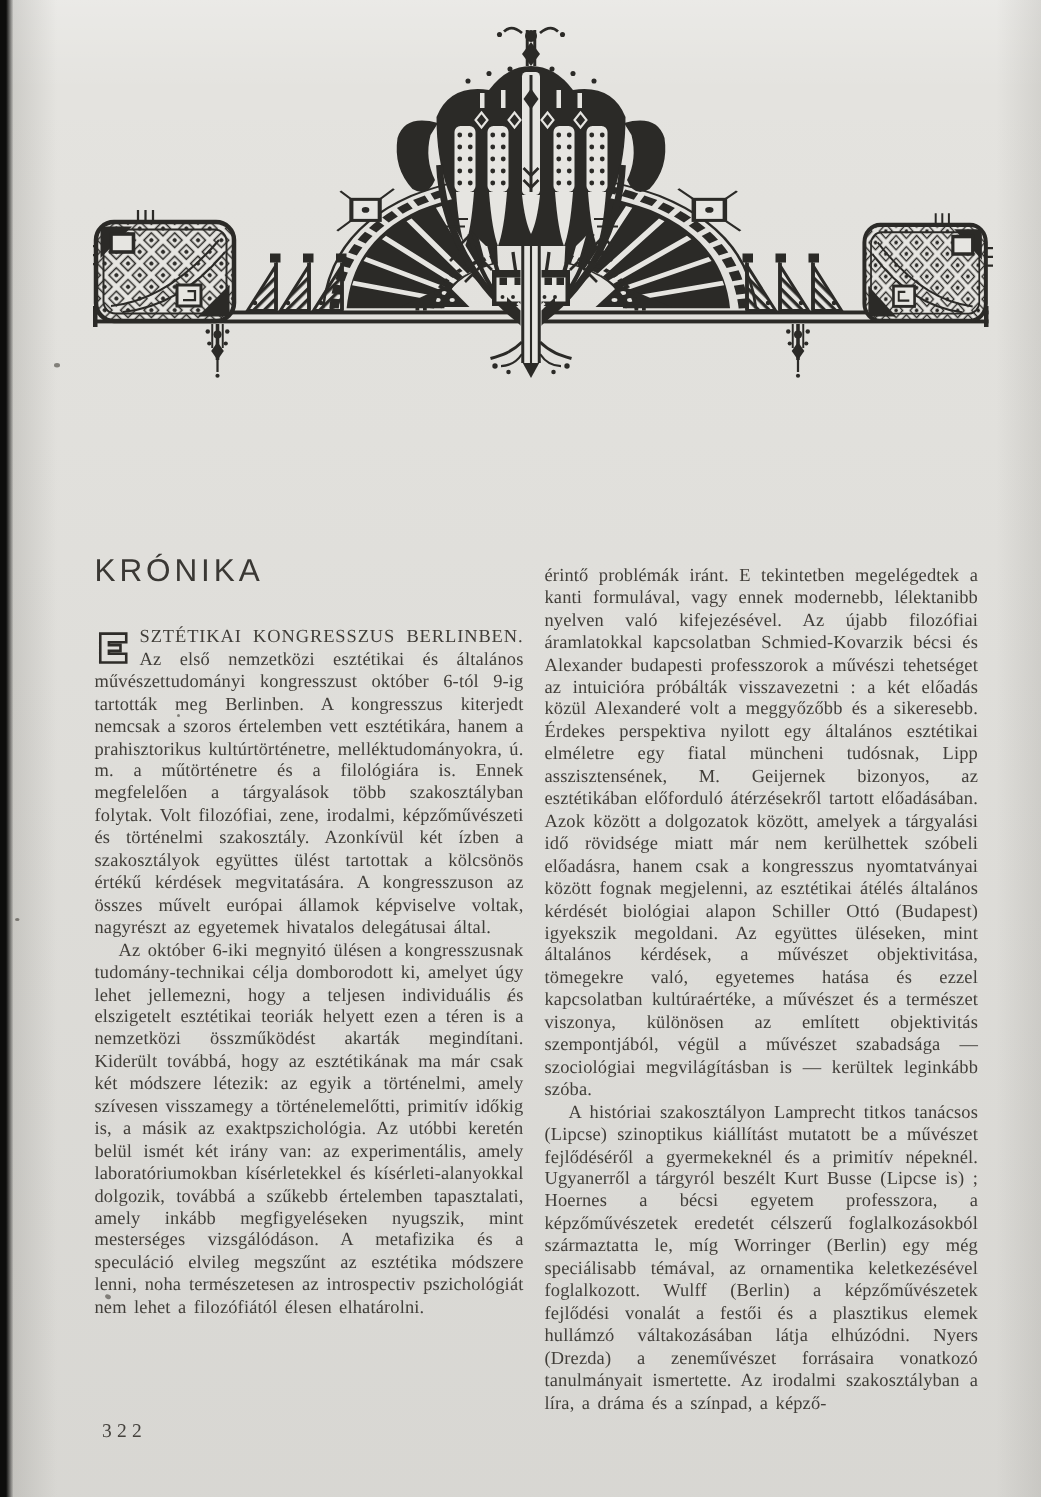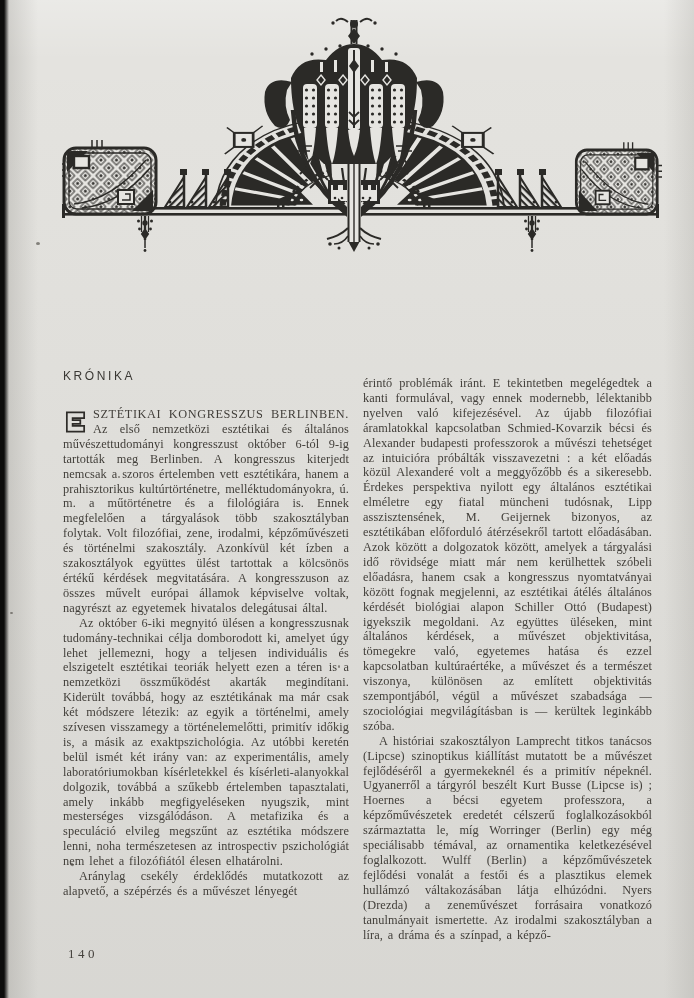--- a/index.html
+++ b/index.html
@@ -11,21 +11,21 @@
       linear-gradient(270deg, rgba(120,118,112,.16) 0, rgba(120,118,112,0) 30px),
       linear-gradient(180deg, rgba(255,255,255,.25) 0, rgba(255,255,255,0) 60px, rgba(110,108,102,.10) 100%);
     font-family:"Liberation Serif", serif;
   }
   .edge-left{position:absolute;left:0;top:0;width:9px;height:100%;
     background:linear-gradient(90deg,#0d0d0c 0,#0d0d0c 45%,rgba(13,13,12,0) 100%);}
   .ornament{position:absolute;left:62px;top:14px;width:600px;height:244px;}
   .heading{
     position:absolute;left:0;top:0;
     font-family:"Liberation Sans", sans-serif;
-    font-size:12px;letter-spacing:2.6px;color:#3a3834;font-weight:400;
+    font-size:21px;letter-spacing:2.6px;color:#3a3834;font-weight:400;
   }
   .columns{position:absolute;left:63px;top:369px;width:589px;display:flex;gap:14px;}
   .col{position:relative;}
   .col-left{width:286px;padding-top:0;}
   .col-right{width:289px;padding-top:7px;}
   .col-left .body-start{margin-top:24px;}
   .body-text p{
     margin:0;text-align:justify;
     font-size:12.3px;line-height:14.9px;color:#413e39;
     letter-spacing:0.1px;word-spacing:0.14em;
@@ -302,28 +302,27 @@
       <div class="heading" style="position:relative;">KRÓNIKA</div>
       <p class="body-start">
         <span class="dropcap">
           <svg viewBox="0 0 26 26" width="25" height="26">
             <path d="M4,3 H22 V9 H10 V11 H18 V15 H10 V17 H22 V23 H4 Z" fill="none" stroke="#2e2c29" stroke-width="1.8"></path>
           </svg>
         </span><span class="lead">SZTÉTIKAI KONGRESSZUS BERLINBEN.</span>
         <span>Az első nemzetközi esztétikai és általános művészettudományi kongresszust október 6-tól 9-ig tartották meg Berlinben. A kongresszus kiterjedt nemcsak a szoros értelemben vett esztétikára, hanem a prahisztorikus kultúrtörténetre, melléktudományokra, ú. m. a műtörténetre és a filológiára is. Ennek megfelelően a tárgyalások több szakosztályban folytak. Volt filozófiai, zene, irodalmi, képzőművészeti és történelmi szakosztály. Azonkívül két ízben a szakosztályok együttes ülést tartottak a kölcsönös értékű kérdések megvitatására. A kongresszuson az összes művelt európai államok képviselve voltak, nagyrészt az egyetemek hivatalos delegátusai által.</span>
       </p>
       <p class="indent">Az október 6-iki megnyitó ülésen a kongresszusnak tudomány-technikai célja domborodott ki, amelyet úgy lehet jellemezni, hogy a teljesen individuális és elszigetelt esztétikai teoriák helyett ezen a téren is a nemzetközi összműködést akarták megindítani. Kiderült továbbá, hogy az esztétikának ma már csak két módszere létezik: az egyik a történelmi, amely szívesen visszamegy a történelemelőtti, primitív időkig is, a másik az exaktpszichológia. Az utóbbi keretén belül ismét két irány van: az experimentális, amely laboratóriumokban kísérletekkel és kísérleti-alanyokkal dolgozik, továbbá a szűkebb értelemben tapasztalati, amely inkább megfigyeléseken nyugszik, mint mesterséges vizsgálódáson. A metafizika és a speculáció elvileg megszűnt az esztétika módszere lenni, noha természetesen az introspectiv pszichológiát nem lehet a filozófiától élesen elhatárolni.</p>
-      <p class="indent">Aránylag csekély érdeklődés mutatkozott az alapvető, a szépérzés és a művészet lényegét</p>
     </div>
     <div class="col col-right">
       <p>érintő problémák iránt. E tekintetben megelégedtek a kanti formulával, vagy ennek modernebb, lélektanibb nyelven való kifejezésével. Az újabb filozófiai áramlatokkal kapcsolatban Schmied-Kovarzik bécsi és Alexander budapesti professzorok a művészi tehetséget az intuicióra próbálták visszavezetni : a két előadás közül Alexanderé volt a meggyőzőbb és a sikeresebb. Érdekes perspektiva nyilott egy általános esztétikai elméletre egy fiatal müncheni tudósnak, Lipp asszisztensének, M. Geijernek bizonyos, az esztétikában előforduló átérzésekről tartott előadásában. Azok között a dolgozatok között, amelyek a tárgyalási idő rövidsége miatt már nem kerülhettek szóbeli előadásra, hanem csak a kongresszus nyomtatványai között fognak megjelenni, az esztétikai átélés általános kérdését biológiai alapon Schiller Ottó (Budapest) igyekszik megoldani. Az együttes üléseken, mint általános kérdések, a művészet objektivitása, tömegekre való, egyetemes hatása és ezzel kapcsolatban kultúraértéke, a művészet és a természet viszonya, különösen az említett objektivitás szempontjából, végül a művészet szabadsága — szociológiai megvilágításban is — kerültek leginkább szóba.</p>
       <p class="indent">A históriai szakosztályon Lamprecht titkos tanácsos (Lipcse) szinoptikus kiállítást mutatott be a művészet fejlődéséről a gyermekeknél és a primitív népeknél. Ugyanerről a tárgyról beszélt Kurt Busse (Lipcse is) ; Hoernes a bécsi egyetem professzora, a képzőművészetek eredetét célszerű foglalkozásokból származtatta le, míg Worringer (Berlin) egy még speciálisabb témával, az ornamentika keletkezésével foglalkozott. Wulff (Berlin) a képzőművészetek fejlődési vonalát a festői és a plasztikus elemek hullámzó váltakozásában látja elhúzódni. Nyers (Drezda) a zeneművészet forrásaira vonatkozó tanulmányait ismertette. Az irodalmi szakosztályban a líra, a dráma és a színpad, a képző-</p>
     </div>
   </div>
 
-  <div class="page-number">140</div>
+  <div class="page-number">322</div>
 
   <div class="speck sp1"></div>
   <div class="speck sp2"></div>
   <div class="speck sp3"></div>
   <div class="speck sp4"></div>
   <div class="speck sp5"></div>
 </div>
 
 </body></html>

